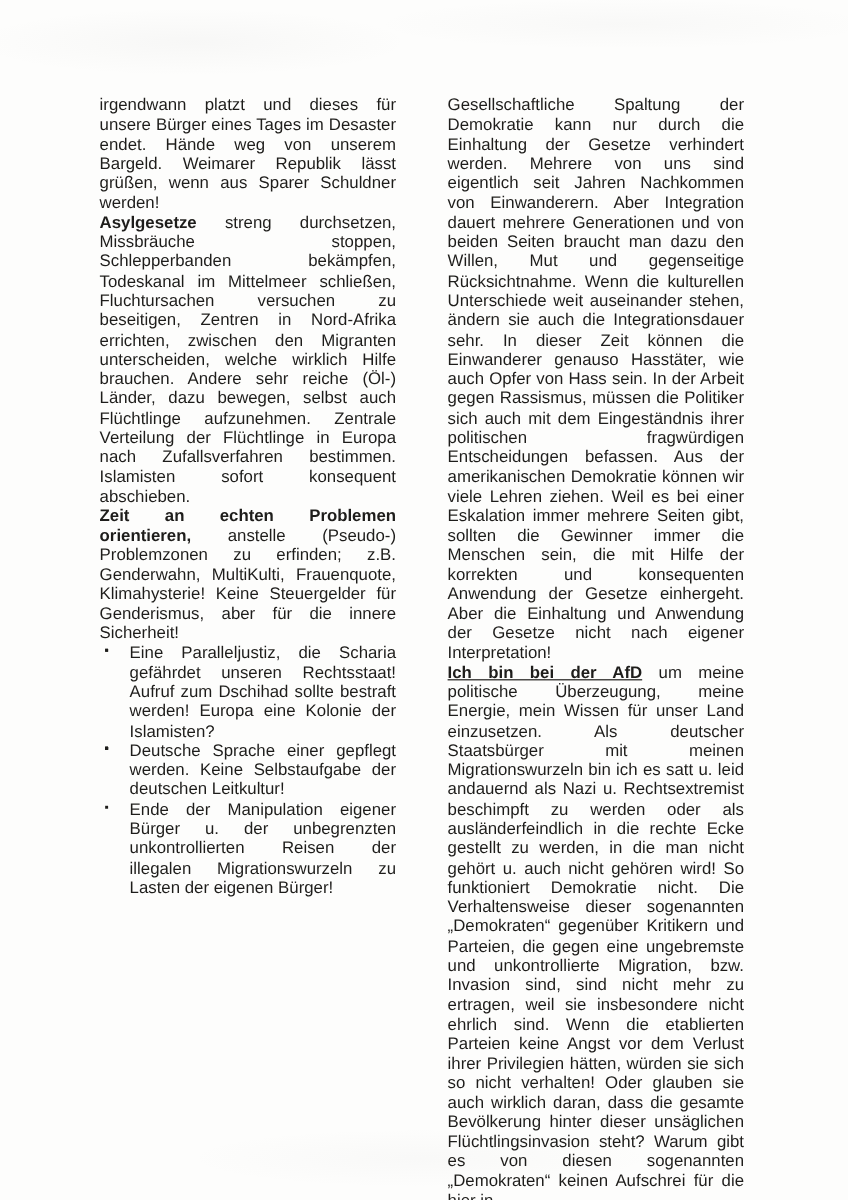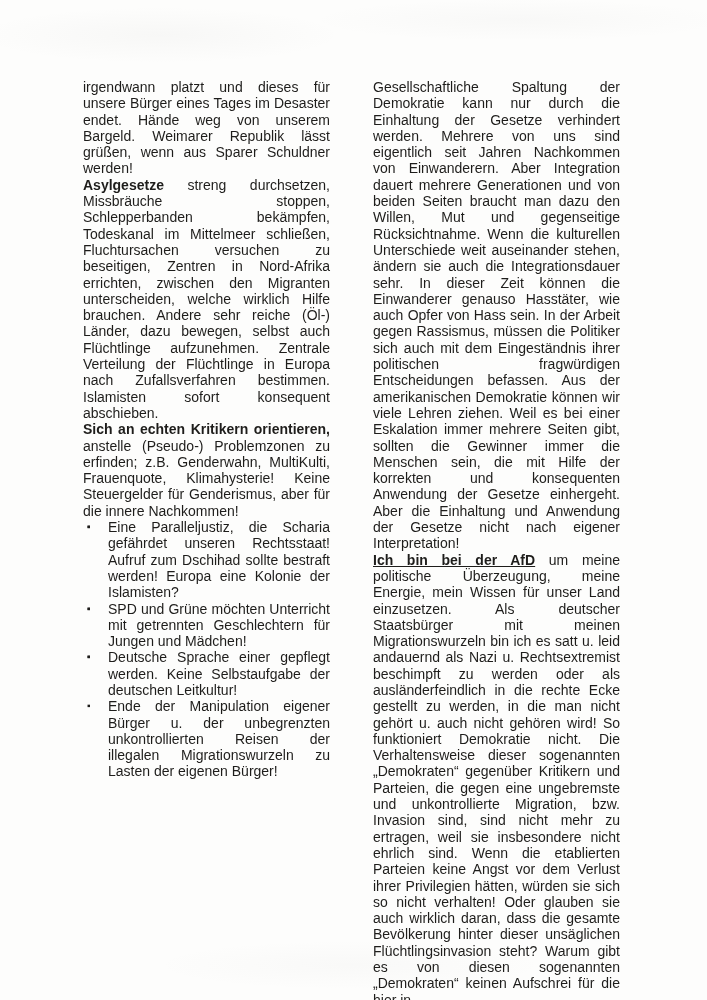--- a/index.html
+++ b/index.html
@@ -64,27 +64,27 @@
 <body>
 
 <div class="page">
   <div class="content">
 
     <div class="col">
       <p><span>irgendwann platzt und dieses für unsere Bürger eines Tages im Desaster endet. Hände weg von unserem Bargeld. Weimarer Republik lässt grüßen, wenn aus Sparer Schuldner werden!</span></p>
 
       <p><span class="lead-bold">Asylgesetze</span> <span>streng durchsetzen, Missbräuche stoppen, Schlepperbanden bekämpfen, Todeskanal im Mittelmeer schließen, Fluchtursachen versuchen zu beseitigen, Zentren in Nord-Afrika errichten, zwischen den Migranten unterscheiden, welche wirklich Hilfe brauchen. Andere sehr reiche (Öl-) Länder, dazu bewegen, selbst auch Flüchtlinge aufzunehmen. Zentrale Verteilung der Flüchtlinge in Europa nach Zufallsverfahren bestimmen. Islamisten sofort konsequent abschieben.</span></p>
 
-      <p><span class="lead-bold">Sich an echten Kritikern orientieren,</span> <span>anstelle (Pseudo-) Problemzonen zu erfinden; z.B. Genderwahn, MultiKulti, Frauenquote, Klimahysterie! Keine Steuergelder für Genderismus, aber für die innere Nachkommen!</span></p>
+      <p><span class="lead-bold">Zeit an echten Problemen orientieren,</span> <span>anstelle (Pseudo-) Problemzonen zu erfinden; z.B. Genderwahn, MultiKulti, Frauenquote, Klimahysterie! Keine Steuergelder für Genderismus, aber für die innere Sicherheit!</span></p>
 
       <ul class="bullets">
         <li><span class="bullet-marker">▪</span></li>
         <li><span class="bullet-marker">▪</span><span>Eine Paralleljustiz, die Scharia gefährdet unseren Rechtsstaat! Aufruf zum Dschihad sollte bestraft werden! Europa eine Kolonie der Islamisten?</span></li>
         <li><span class="bullet-marker">▪</span></li>
-        <li><span class="bullet-marker">▪</span><span>SPD und Grüne möchten Unterricht mit getrennten Geschlechtern für Jungen und Mädchen!</span></li>
+        <li><span class="bullet-marker">▪</span></li>
         <li><span class="bullet-marker">▪</span></li>
         <li><span class="bullet-marker">▪</span><span>Deutsche Sprache einer gepflegt werden. Keine Selbstaufgabe der deutschen Leitkultur!</span></li>
         <li><span class="bullet-marker">▪</span><span>Ende der Manipulation eigener Bürger u. der unbegrenzten unkontrollierten Reisen der illegalen Migrationswurzeln zu Lasten der eigenen Bürger!</span></li>
       </ul>
     </div>
 
     <div class="col">
       <p><span>Gesellschaftliche Spaltung der Demokratie kann nur durch die Einhaltung der Gesetze verhindert werden. Mehrere von uns sind eigentlich seit Jahren Nachkommen von Einwanderern. Aber Integration dauert mehrere Generationen und von beiden Seiten braucht man dazu den Willen, Mut und gegenseitige Rücksichtnahme. Wenn die kulturellen Unterschiede weit auseinander stehen, ändern sie auch die Integrationsdauer sehr. In dieser Zeit können die Einwanderer genauso Hasstäter, wie auch Opfer von Hass sein. In der Arbeit gegen Rassismus, müssen die Politiker sich auch mit dem Eingeständnis ihrer politischen fragwürdigen Entscheidungen befassen. Aus der amerikanischen Demokratie können wir viele Lehren ziehen. Weil es bei einer Eskalation immer mehrere Seiten gibt, sollten die Gewinner immer die Menschen sein, die mit Hilfe der korrekten und konsequenten Anwendung der Gesetze einhergeht. Aber die Einhaltung und Anwendung der Gesetze nicht nach eigener Interpretation!</span></p>
 
       <p><span class="lead-bold lead-underline">Ich bin bei der AfD</span> <span>um meine politische Überzeugung, meine Energie, mein Wissen für unser Land einzusetzen. Als deutscher Staatsbürger mit meinen Migrationswurzeln bin ich es satt u. leid andauernd als Nazi u. Rechtsextremist beschimpft zu werden oder als ausländerfeindlich in die rechte Ecke gestellt zu werden, in die man nicht gehört u. auch nicht gehören wird! So funktioniert Demokratie nicht. Die Verhaltensweise dieser sogenannten „Demokraten“ gegenüber Kritikern und Parteien, die gegen eine ungebremste und unkontrollierte Migration, bzw. Invasion sind, sind nicht mehr zu ertragen, weil sie insbesondere nicht ehrlich sind. Wenn die etablierten Parteien keine Angst vor dem Verlust ihrer Privilegien hätten, würden sie sich so nicht verhalten! Oder glauben sie auch wirklich daran, dass die gesamte Bevölkerung hinter dieser unsäglichen Flüchtlingsinvasion steht? Warum gibt es von diesen sogenannten „Demokraten“ keinen Aufschrei für die hier in</span></p>

